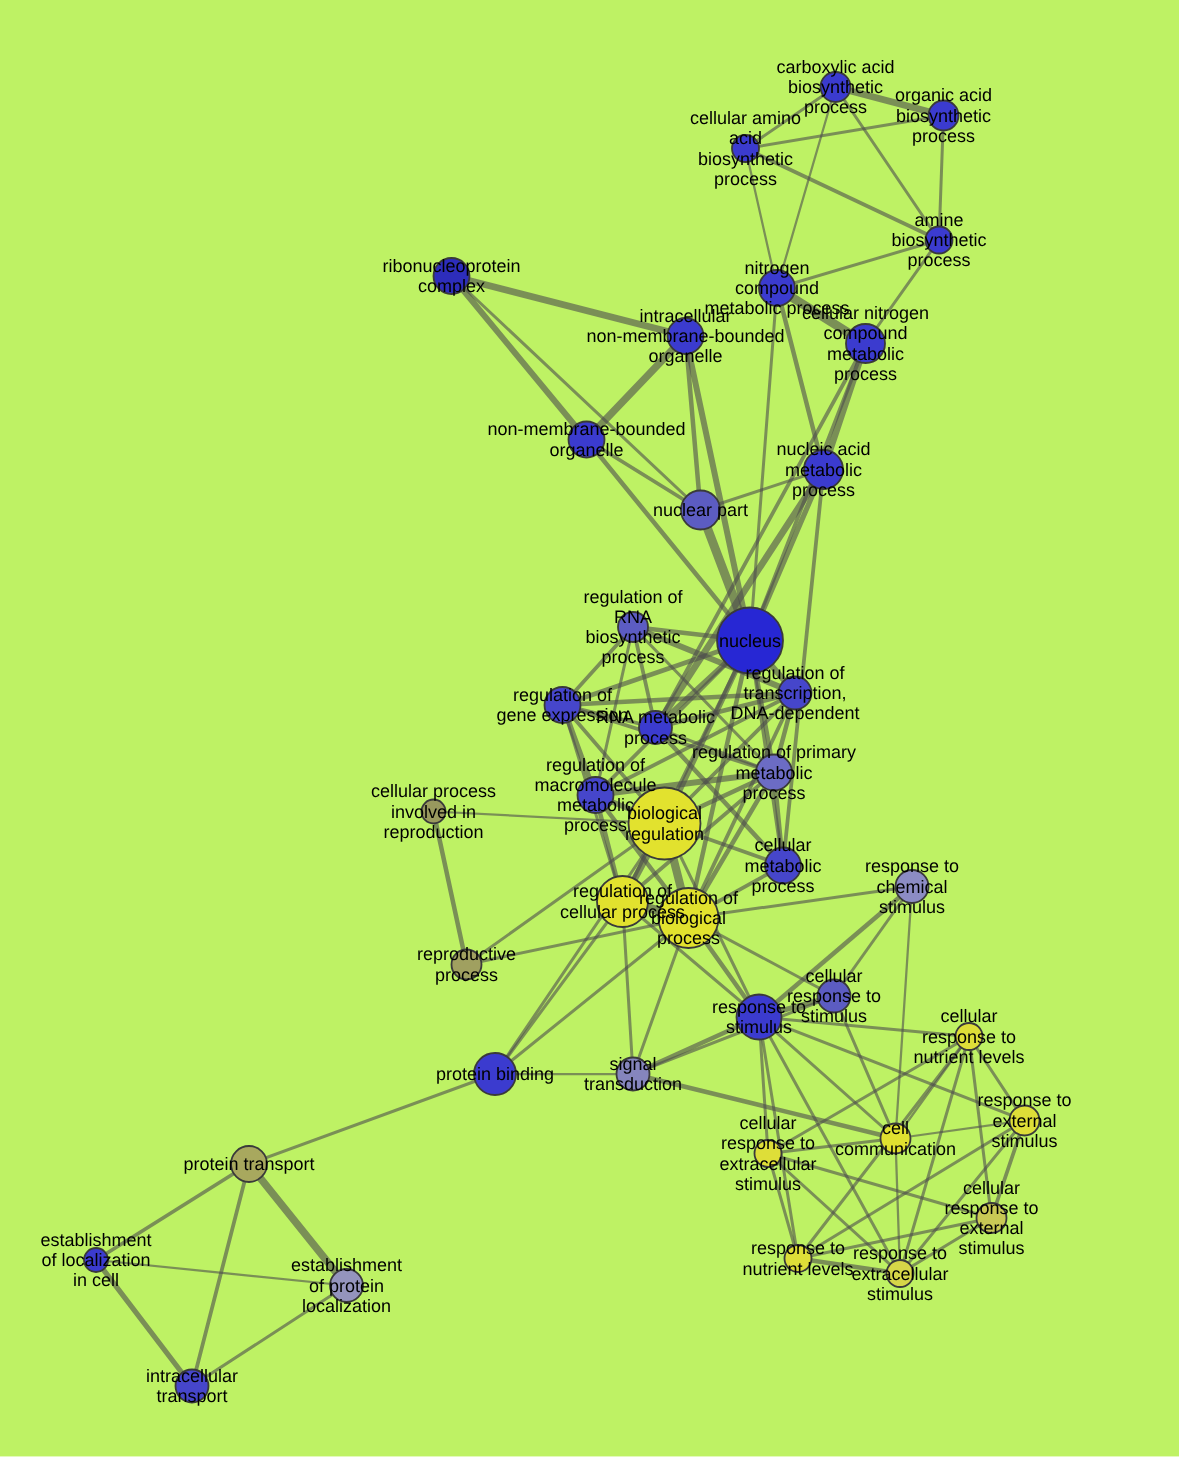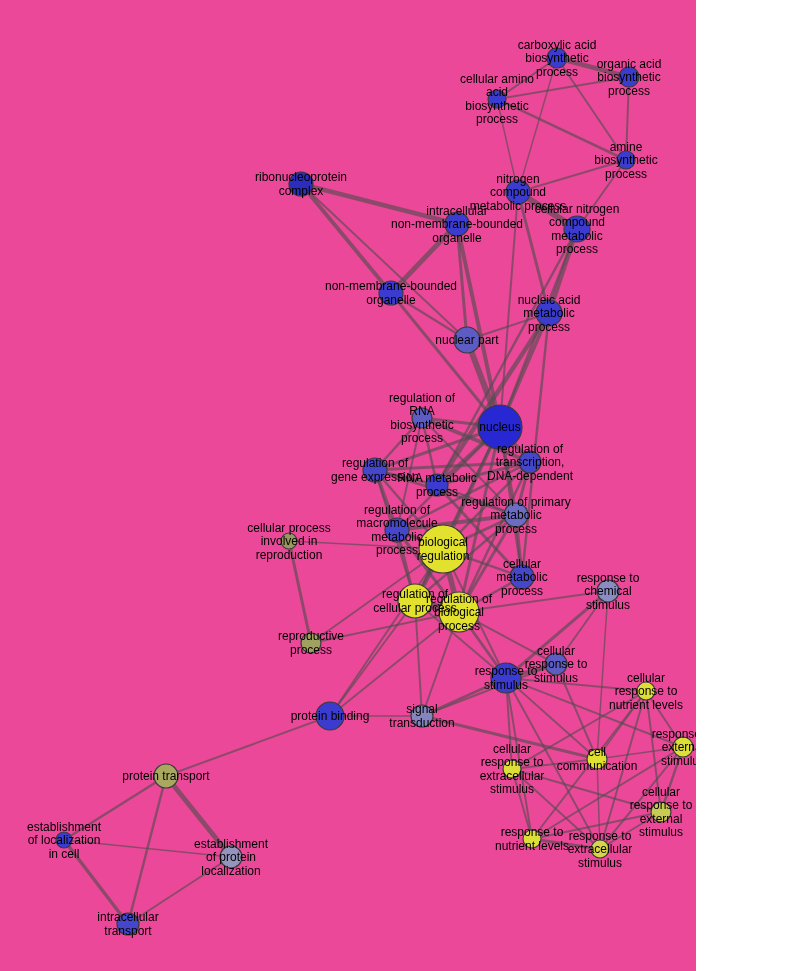--- a/index.html
+++ b/index.html
@@ -3,23 +3,23 @@
 <meta charset="utf-8">
 <style>
   html, body {
     margin: 0;
     padding: 0;
     background: #ffffff;
     font-family: "Liberation Sans", sans-serif;
   }
   #stage {
     position: relative;
-    width: 696px;
+    width: 786px;
     height: 971px;
-    background: #ec4899;
+    background: #bef264;
     overflow: hidden;
   }
   svg { display: block; }
   .edge { stroke-linecap: round; }
   .node { cursor: pointer; }
   .node-label {
     font-family: "Liberation Sans", sans-serif;
     font-size: 12px;
     fill: #000000;
     pointer-events: none;

